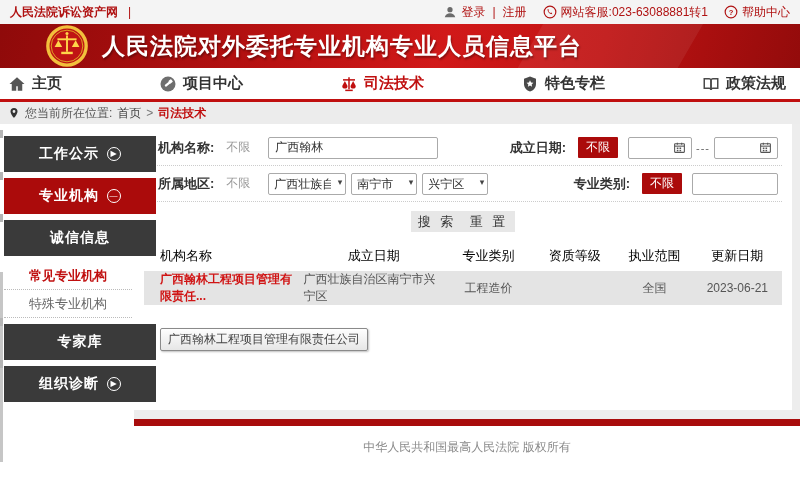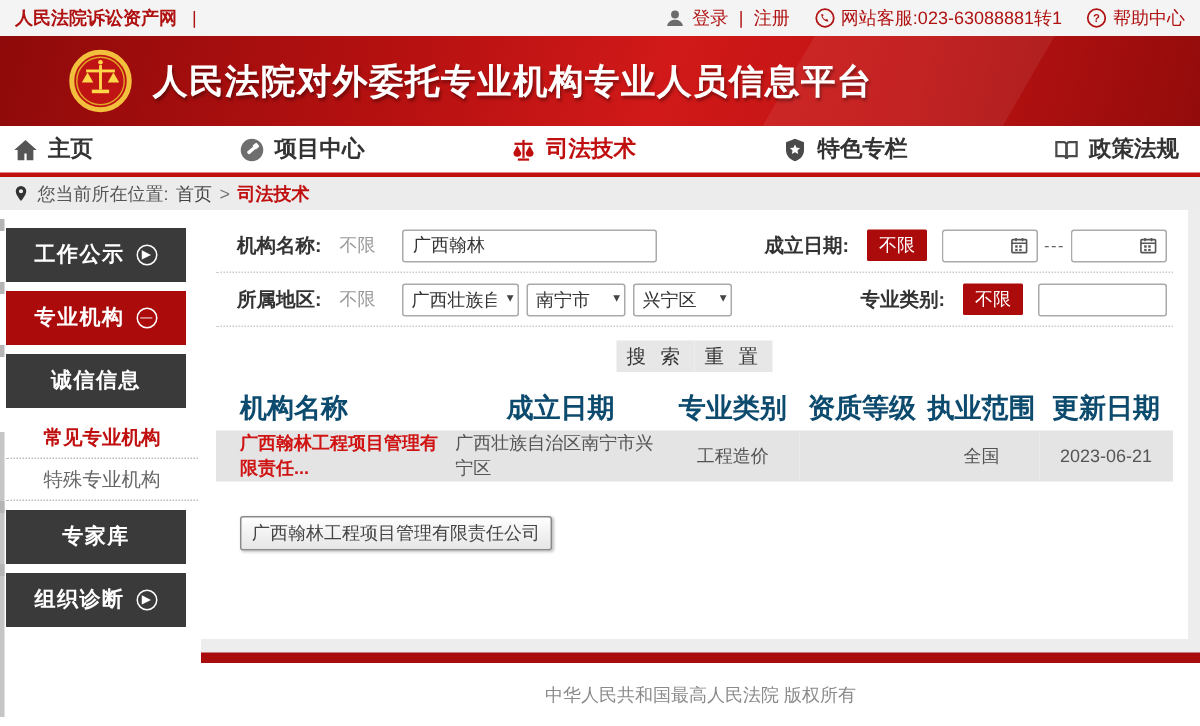--- a/index.html
+++ b/index.html
@@ -11,21 +11,21 @@
   .topbar-left { display:flex; align-items:center; gap:10px; }
   .site-name { color:#b01212; font-weight:bold; }
   .topbar-divider { color:#b01212; }
   .topbar-right { display:flex; align-items:center; gap:16px; color:#b01212; }
   .topbar-group { display:flex; align-items:center; gap:4px; cursor:pointer; }
   .topbar-group .sep { color:#b01212; margin:0 3px; }
   .ico { display:inline-flex; width:14px; height:14px; }
   .ico svg { width:100%; height:100%; }
 
   
-  .banner { height:60px; background:linear-gradient(105deg,#8f0a0a 0%,#b81111 35%,#d11919 55%,#c01313 75%,#930b0b 100%); display:flex; align-items:center; justify-content:space-between; padding:0 14px 0 44px; position:relative; overflow:hidden; }
+  .banner { height:44px; background:linear-gradient(105deg,#8f0a0a 0%,#b81111 35%,#d11919 55%,#c01313 75%,#930b0b 100%); display:flex; align-items:center; justify-content:space-between; padding:0 14px 0 44px; position:relative; overflow:hidden; }
   .banner::after { content:""; position:absolute; right:120px; top:-20px; width:160px; height:120px; background:rgba(255,255,255,.07); transform:skewX(-30deg); }
   .banner-left { display:flex; align-items:center; gap:12px; position:relative; z-index:1; }
   .emblem { width:46px; height:46px; }
   .banner-title { color:#fff; font-size:23px; font-weight:bold; letter-spacing:1px; text-shadow:1px 2px 2px rgba(0,0,0,.35); }
   .banner-right { text-align:left; position:relative; z-index:1; margin-right:4px; }
   .slogan { color:#fff; font-size:15px; font-weight:bold; letter-spacing:3px; padding-bottom:4px; border-bottom:1px solid rgba(255,255,255,.85); }
   .site-url { color:#fff; font-size:12px; font-weight:bold; letter-spacing:1px; margin-top:4px; }
 
   
   .nav { height:34px; background:#fff; border-bottom:3px solid #c00f0f; display:flex; align-items:center; justify-content:space-between; padding:0 14px 0 8px; }
@@ -41,21 +41,21 @@
   .crumb-home { color:#444; cursor:pointer;text-align:center; }
   .crumb-sep { color:#777; }
   .crumb-current { color:#c00f0f; font-weight:bold; cursor:pointer; }
 
   
   .content { display:flex; height:344px; }
 
   
   .side { width:134px; background:#fff; position:relative; padding:12px 0 0 4px; flex:none; }
   .scroll-line { position:absolute; left:0; top:148px; bottom:6px; width:3px; background:#c6c6c6; }
-  .side-item { position:relative; width:120px; height:36px; background:#3a3a3a; color:#fff; font-size:14px; font-weight:bold; display:flex; align-items:center; justify-content:center; gap:8px; margin-bottom:6px; cursor:pointer; letter-spacing:1px; }
+  .side-item { position:relative; width:152px; height:36px; background:#3a3a3a; color:#fff; font-size:14px; font-weight:bold; display:flex; align-items:center; justify-content:center; gap:8px; margin-bottom:6px; cursor:pointer; letter-spacing:1px; }
   .side-item::before { content:""; position:absolute; left:-4px; top:-6px; width:3px; height:8px; background:#b5b5b5; }
   .side-item.active { background:#ab0b0b; }
   .circle-ico { width:14px; height:14px; border:1px solid #fff; border-radius:50%; display:inline-flex; align-items:center; justify-content:center; font-size:8px; line-height:1; color:#fff; font-weight:normal; }
   .submenu { width:128px; background:#fff; margin-bottom:6px; }
   .sub-item { height:28px; display:flex; align-items:center; justify-content:center; font-size:13px; color:#666; border-bottom:1px dotted #bbb; cursor:pointer; }
   .sub-item.active { color:#c00f0f; font-weight:bold; }
 
   
   .right-col { flex:1; background:#ededed; display:flex; flex-direction:column; }
   .panel { background:#fff; margin-right:8px; height:286px; padding:6px 10px 0 10px; }
@@ -76,21 +76,21 @@
   .date-wrap { position:relative; display:inline-flex; align-items:center; border:1px solid #aaa; border-radius:2px; background:#fff; height:22px; width:64px; }
   .date-wrap input { border:none; width:44px; height:18px; font-size:11px; padding:0 2px 0 4px; outline:none; }
   .date-wrap .cal { width:13px; height:13px; display:inline-flex; }
   .date-sep { font-size:11px; color:#666; margin:0 4px; letter-spacing:1px; }
 
   .btn-row { display:flex; justify-content:center; padding:9px 0 7px 0; }
   .gray-btn { width:52px; height:21px; background:#e7e7e7; border:none; font-size:13px; color:#333; letter-spacing:3px; cursor:pointer; font-family:inherit; }
 
   
   table.results { width:100%; border-collapse:collapse; table-layout:fixed; margin-top:2px; }
-  table.results th { font-size:18px; color:#0c4a6e; font-weight:bold; height:30px; text-align:center; }
+  table.results th { font-size:13px; color:#000000; font-weight:normal; height:30px; text-align:center; }
   table.results th.col-name { text-align:left; padding-left:16px; }
   table.results td { font-size:12px; color:#555; height:22px; background:#e4e4e4; text-align:center; }
   table.results td.cell-name { text-align:left; padding-left:16px; }
   table.results td.cell-region { text-align:left; }
   .org-link { color:#d01414; font-weight:bold; text-decoration:none; cursor:pointer; }
 
   .tooltip { display:inline-block; margin:23px 0 0 16px; border:1px solid #8a8a8a; border-radius:2px; background:linear-gradient(#fefefe,#e6e6e6); padding:2px 7px; font-size:12px; color:#444; box-shadow:1px 1px 2px rgba(0,0,0,.25); }
 
   .gap-strip { height:9px; background:#ededed; }
   .red-bar { height:7px; background:#a80c0c; }

